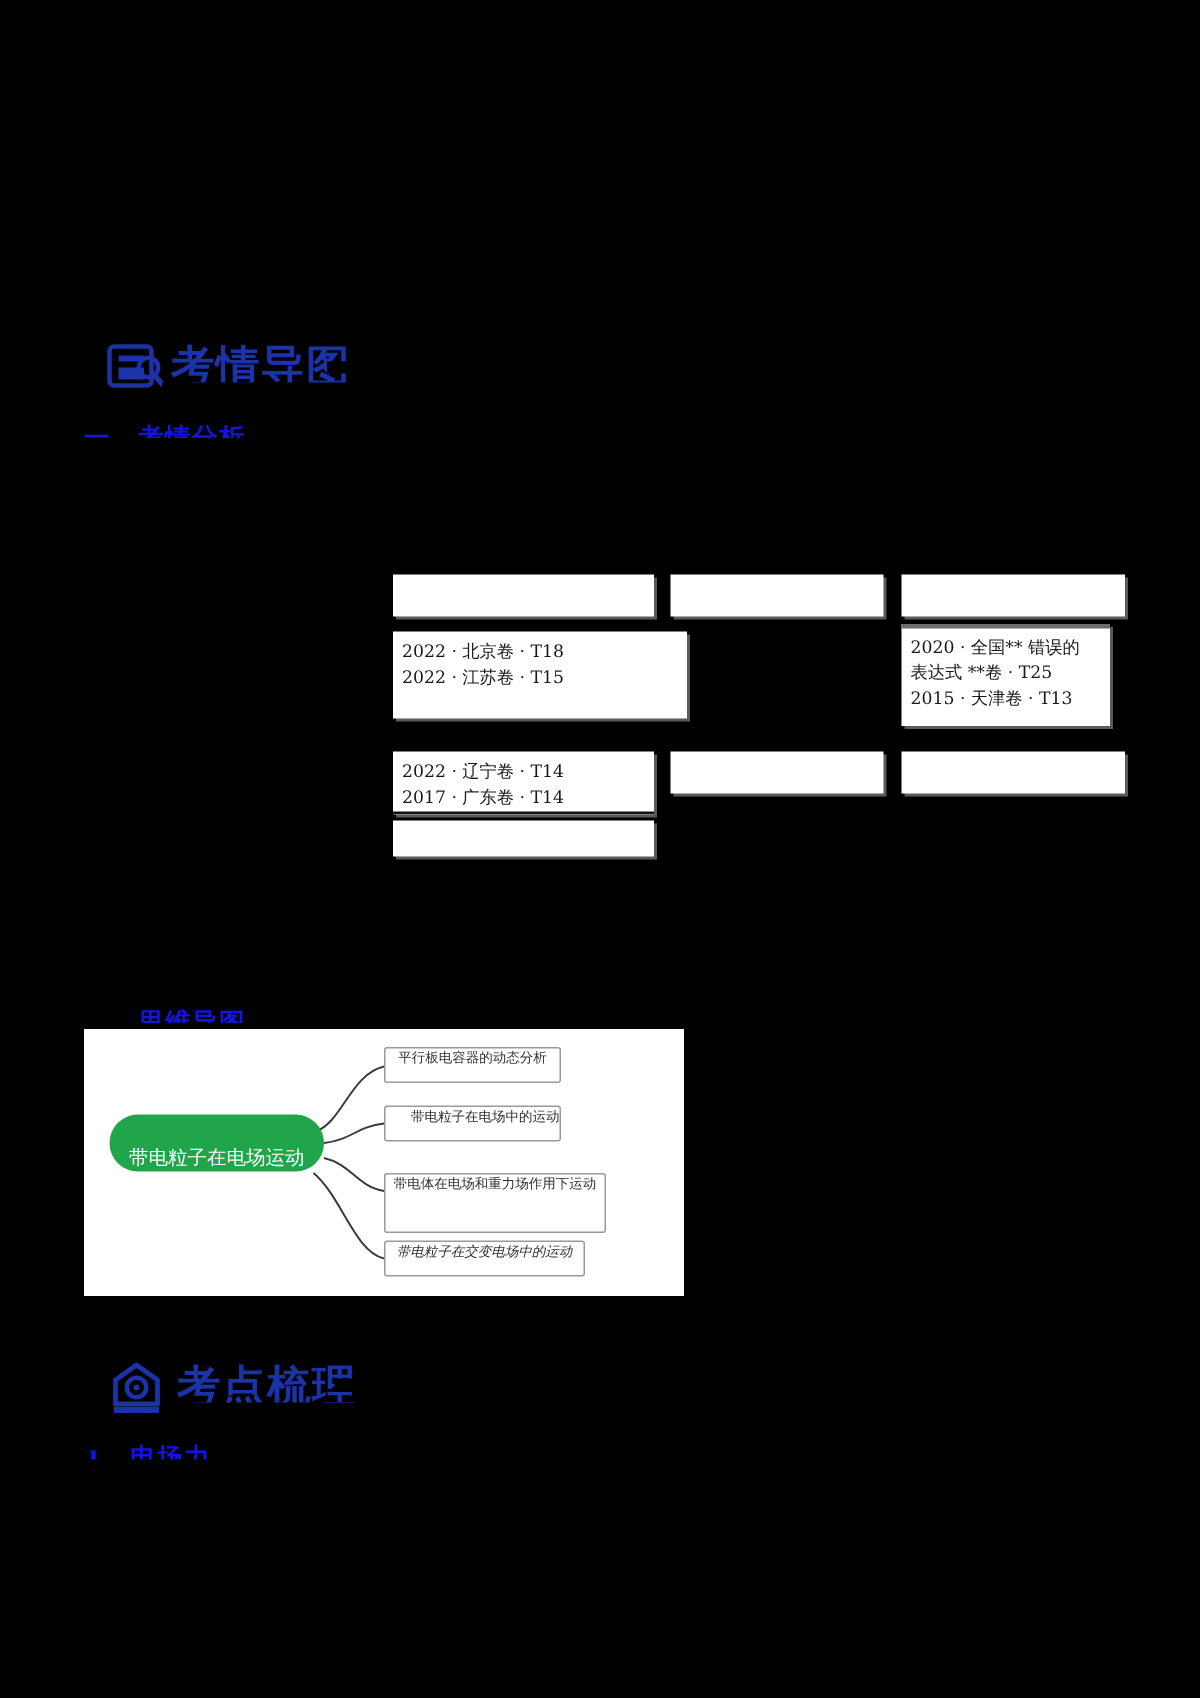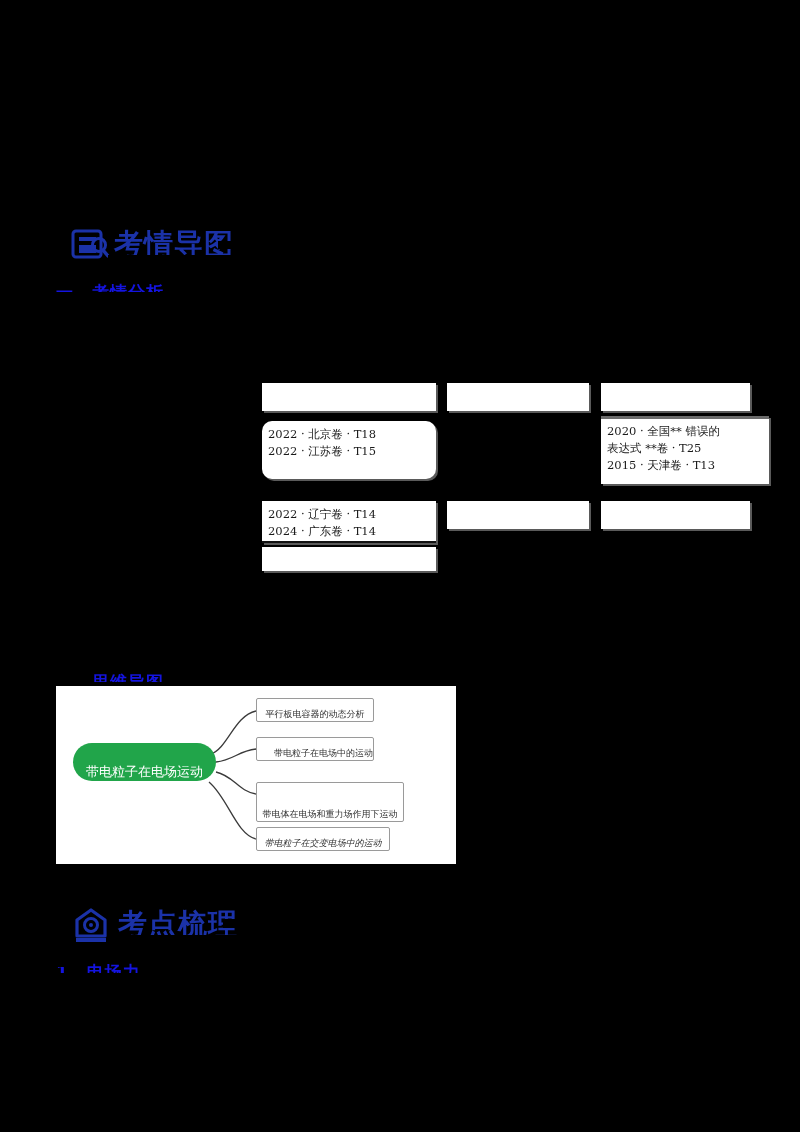--- a/index.html
+++ b/index.html
@@ -191,21 +191,21 @@
   .mm-node {
     position: absolute;
     box-sizing: border-box;
     background: #ffffff;
     border: 1px solid #9a9a9a;
     border-radius: 2px;
     font-family: "DejaVu Sans", sans-serif;
     font-size: 9px;
     color: #303030;
     display: flex;
-    align-items: flex-end;
+    align-items: flex-start;
     justify-content: center;
     white-space: nowrap;
     padding: 0 7px;
   }
 
   
   .banner-2 {
     position: absolute;
     left: 68px;
     top: 905px;
@@ -299,34 +299,34 @@
   <div class="subhead-1">一、考情分析</div>
   <div class="subhead-mask-1"></div>
   <div class="subhead-mask-1b"></div>
 
   <div class="exam-table">
 
     <div class="tcell shadow" style="left:0px; top:0px; width:174px; height:28px;"></div>
     <div class="tcell shadow" style="left:185px; top:0px; width:142px; height:28px;"></div>
     <div class="tcell shadow" style="left:339px; top:0px; width:149px; height:28px;"></div>
 
-    <div class="tcell shadow" style="left:0px; top:38px; width:174px; height:58px;border-radius:10px;">
+    <div class="tcell shadow" style="left:0px; top:38px; width:196px; height:58px;">
       <div class="line">2022 · 北京卷 · T18</div>
       <div class="line">2022 · 江苏卷 · T15</div>
     </div>
     <div class="tcell" style="left:185px; top:38px; width:142px; height:0px; background:transparent;"></div>
-    <div class="tcell shadow topbar" style="left:339px; top:33px; width:168px; height:68px; padding-top:7px;">
+    <div class="tcell shadow topbar" style="left:339px; top:33px; width:139px; height:68px; padding-top:7px;">
       <div class="line">2020 · 全国** 错误的</div>
       <div class="line">表达式 **卷 · T25</div>
       <div class="line">2015 · 天津卷 · T13</div>
     </div>
 
     <div class="tcell shadow botline" style="left:0px; top:118px; width:174px; height:42px;">
       <div class="line">2022 · 辽宁卷 · T14</div>
-      <div class="line">2024 · 广东卷 · T14</div>
+      <div class="line">2017 · 广东卷 · T14</div>
     </div>
     <div class="tcell shadow" style="left:185px; top:118px; width:142px; height:28px;"></div>
     <div class="tcell shadow" style="left:339px; top:118px; width:149px; height:28px;"></div>
 
     <div class="tcell shadow" style="left:0px; top:164px; width:174px; height:24px;"></div>
   </div>
 
   <div class="subhead-2">二、思维导图</div>
   <div class="subhead-mask-2"></div>
   <div class="subhead-mask-2b"></div>

